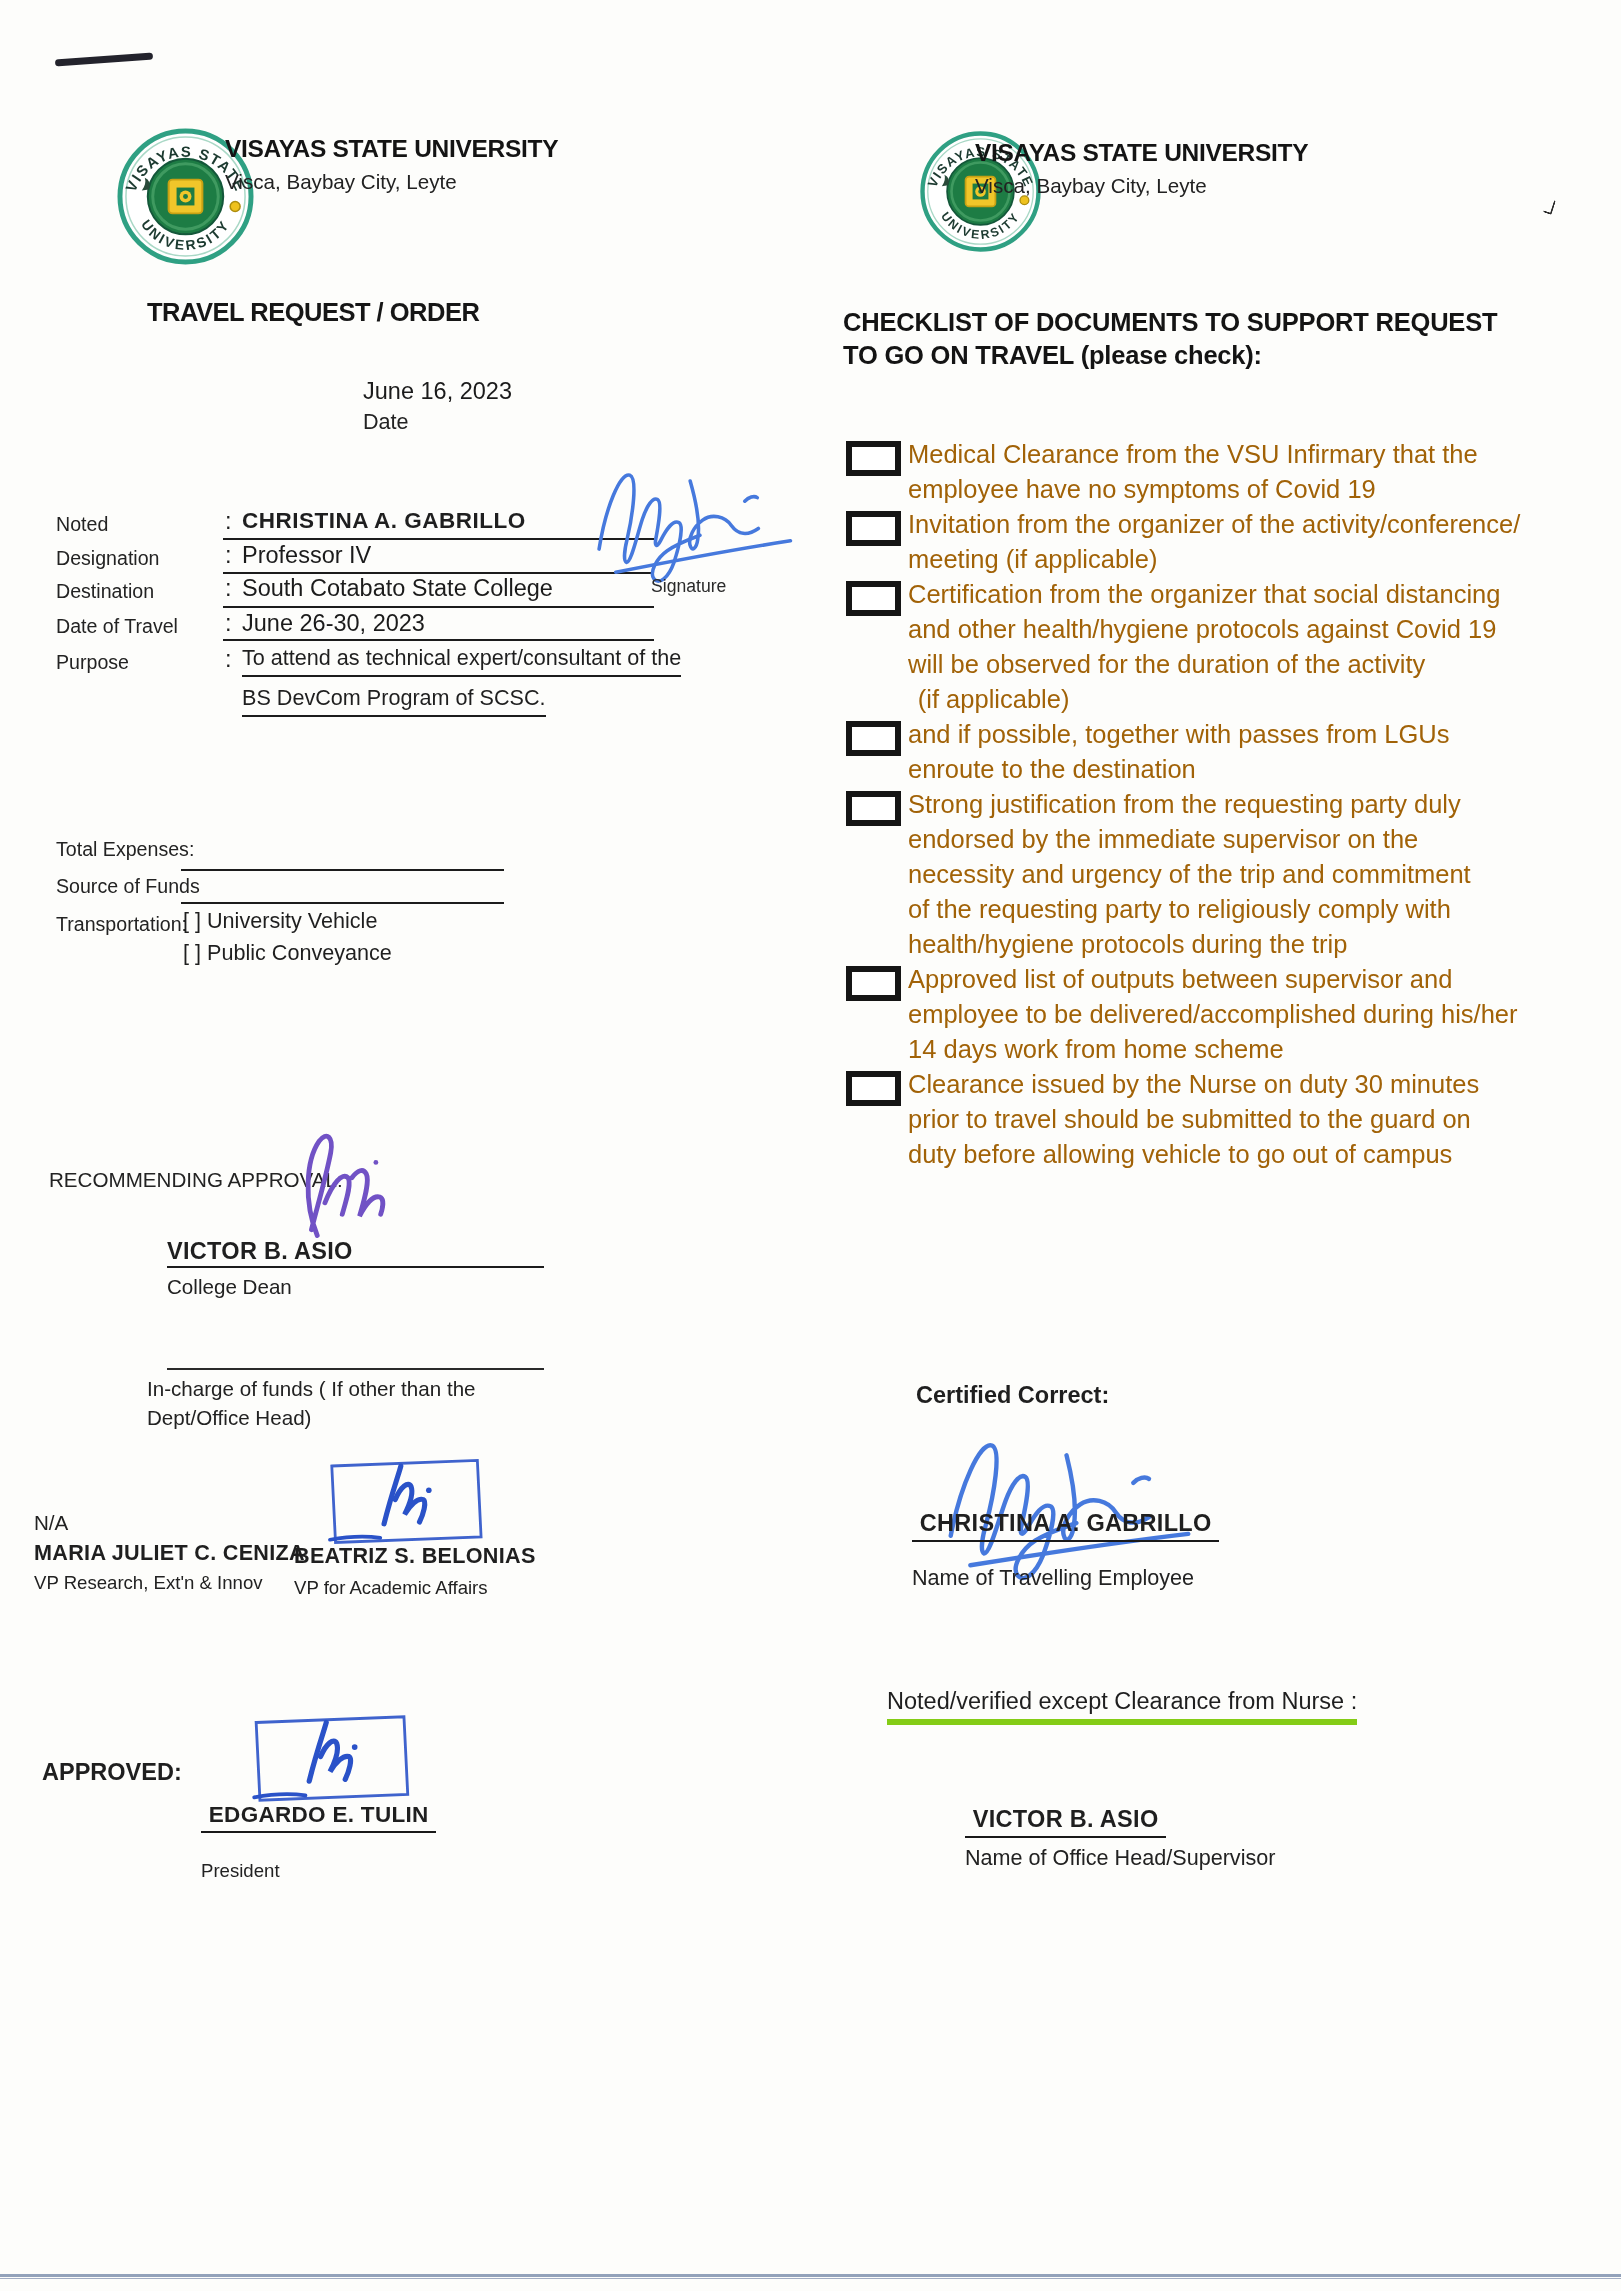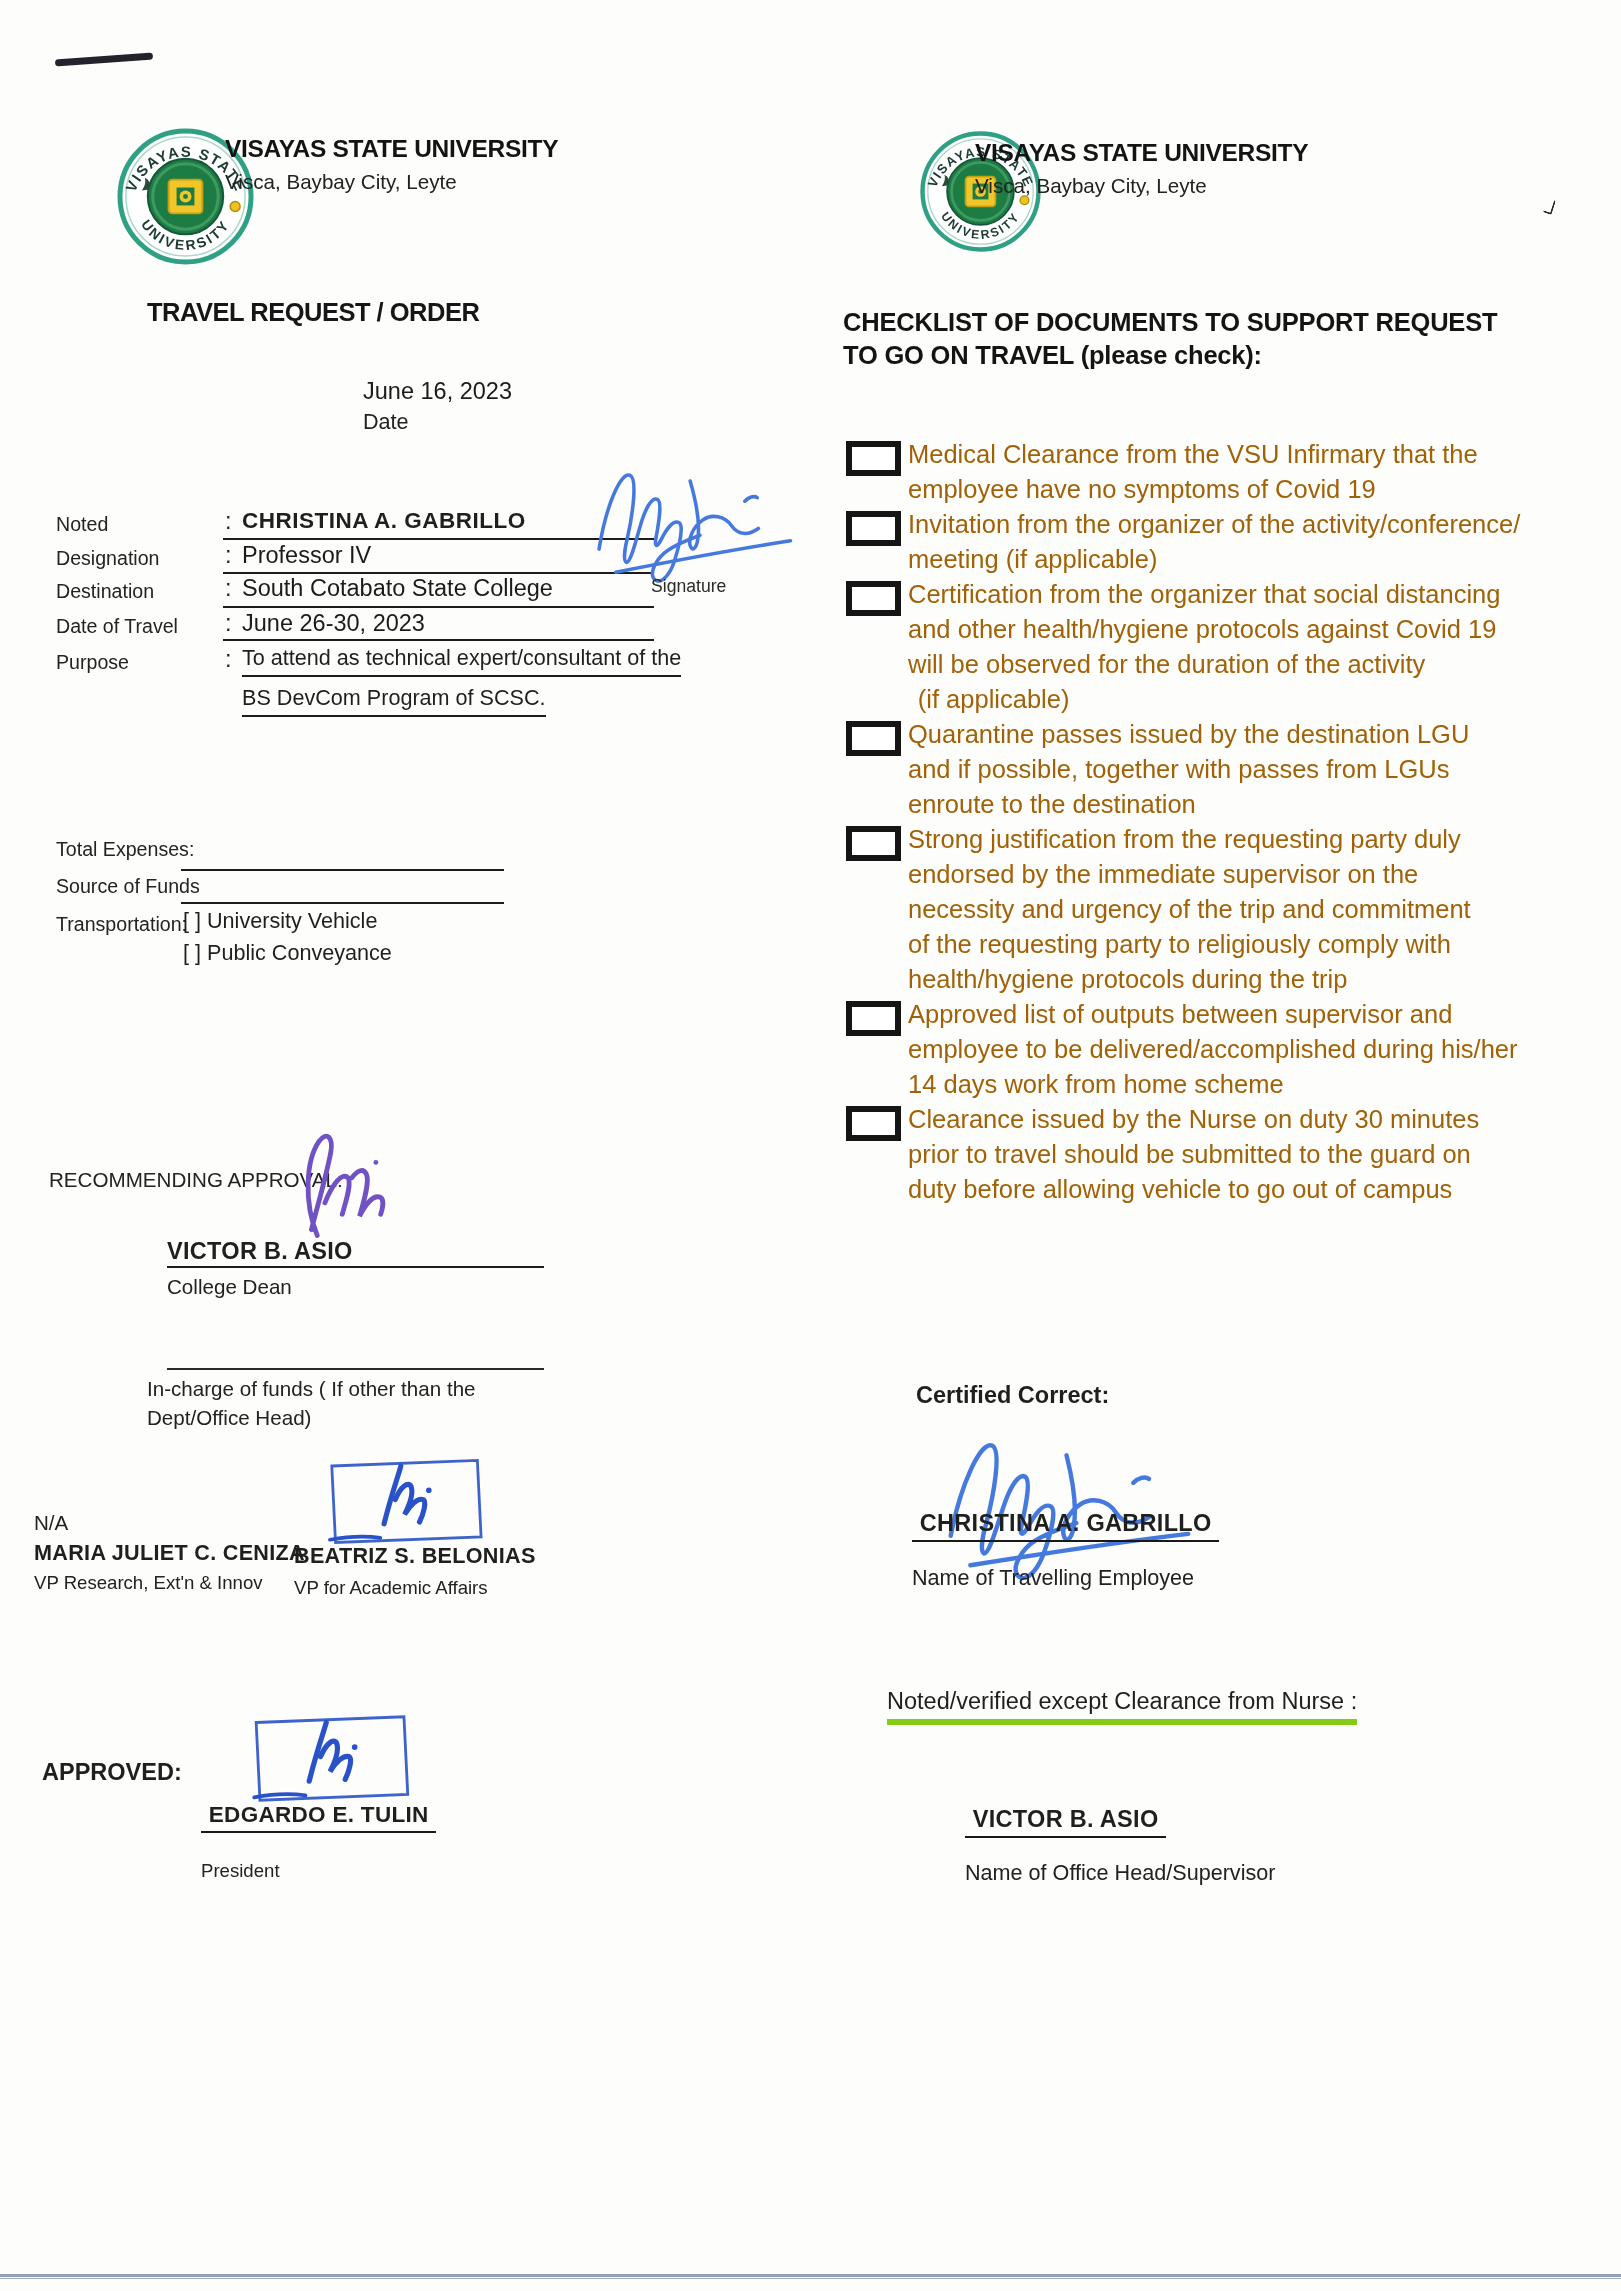--- a/index.html
+++ b/index.html
@@ -227,21 +227,20 @@
     <div class="cl-item">
       <span class="cb"></span>
       <div class="cl-line">Certification from the organizer that social distancing</div>
       <div class="cl-line">and other health/hygiene protocols against Covid 19</div>
       <div class="cl-line">will be observed for the duration of the activity</div>
       <div class="cl-line indent">(if applicable)</div>
     </div>
 
     <div class="cl-item">
       <span class="cb"></span>
-      <div class="cl-line">Quarantine passes issued by the destination LGU</div>
       <div class="cl-line">and if possible, together with passes from LGUs</div>
       <div class="cl-line">enroute to the destination</div>
     </div>
 
     <div class="cl-item">
       <span class="cb"></span>
       <div class="cl-line">Strong justification from the requesting party duly</div>
       <div class="cl-line">endorsed by the immediate supervisor on the</div>
       <div class="cl-line">necessity and urgency of the trip and commitment</div>
       <div class="cl-line">of the requesting party to religiously comply with</div>
@@ -272,17 +271,17 @@
     <span class="name-underline sig-name">CHRISTINA A. GABRILLO</span>
     <div class="sig-title" style="font-size:21.6px;margin-top:23px;">Name of Travelling Employee</div>
   </div>
 
   <div class="abs" style="left:887px;top:1688px;">
     <span style="display:inline-block;font-size:23.5px;border-bottom:6px solid #84cc16;padding-bottom:3.9px;white-space:nowrap;">Noted/verified except Clearance from Nurse :</span>
   </div>
 
   <div class="abs ctr" style="left:965px;top:1806px;width:245px;">
     <span class="name-underline sig-name">VICTOR B. ASIO</span>
-    <div class="sig-title" style="font-size:21.6px;margin-top:22px;white-space:nowrap;">Name of Office Head/Supervisor</div>
+    <div class="sig-title" style="font-size:21.6px;margin-top:7px;white-space:nowrap;">Name of Office Head/Supervisor</div>
   </div>
 
 </div>
 
 
 </body></html>

